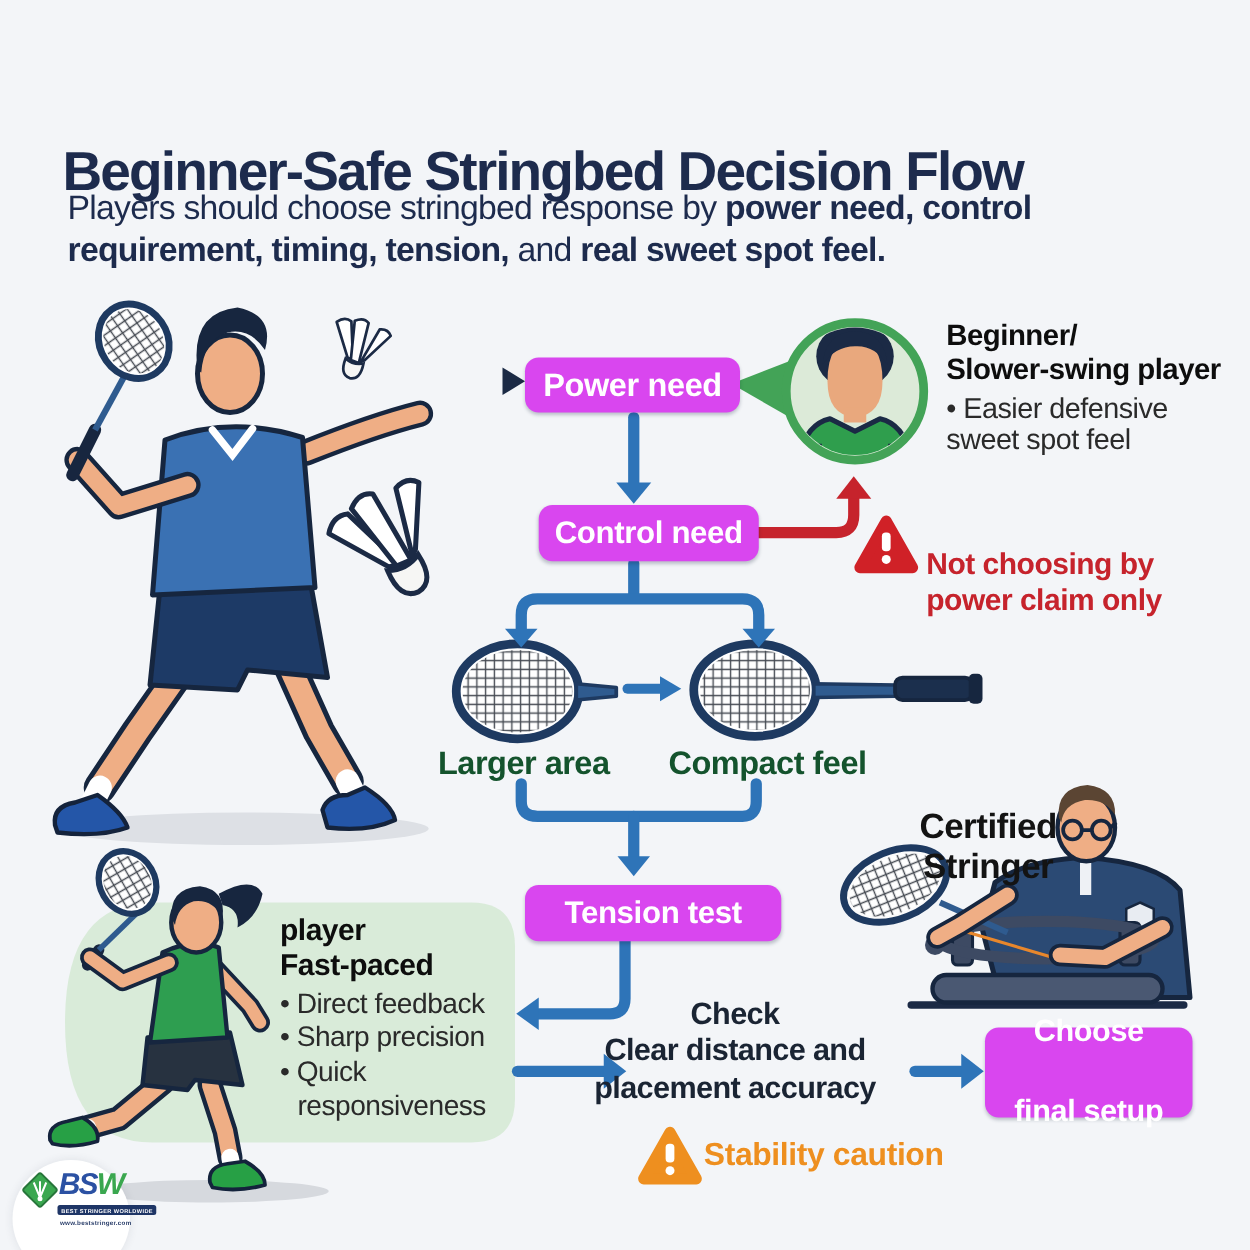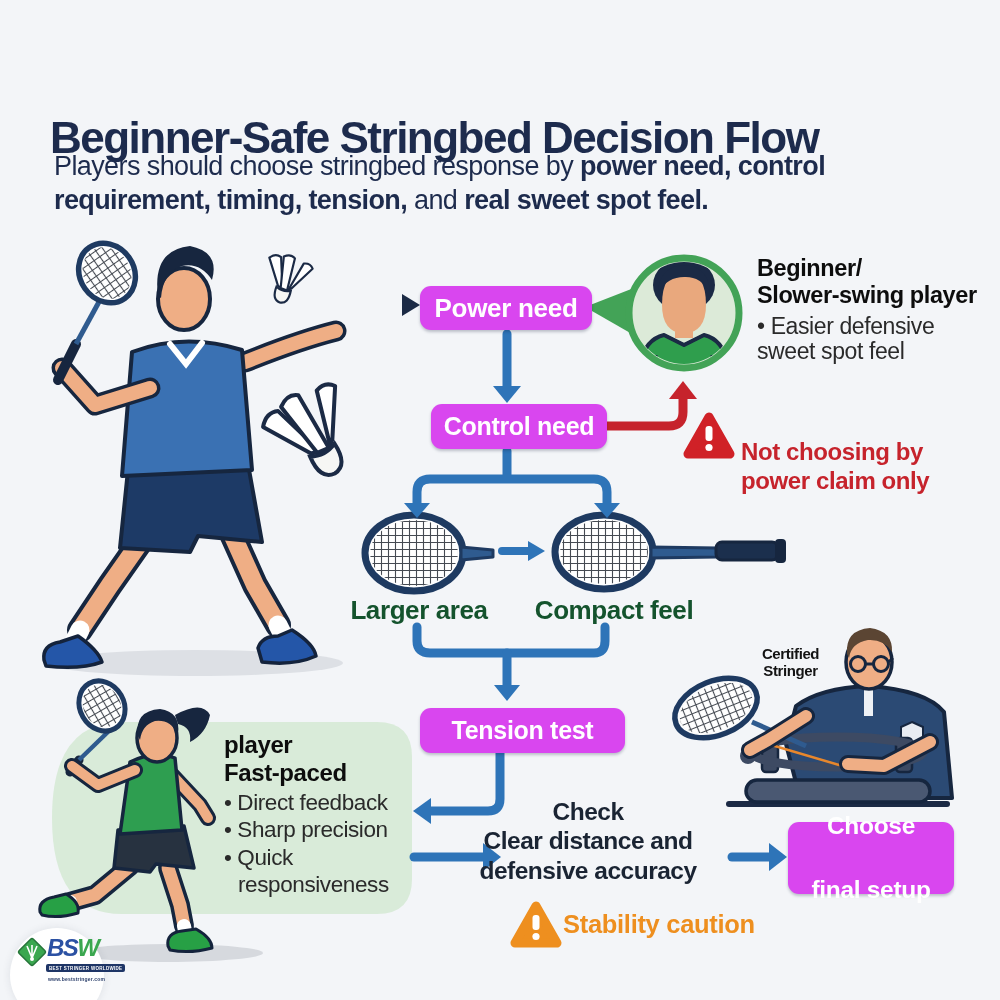--- a/index.html
+++ b/index.html
@@ -272,26 +272,26 @@
     <div class="note-title" style="font-size:24px;">Fast-paced</div>
     <div class="note-body" style="font-size:22.5px;line-height:1.22;margin-top:2px;">• Direct feedback</div>
     <div class="note-body" style="font-size:22.5px;line-height:1.22;">• Sharp precision</div>
     <div class="note-body" style="font-size:22.5px;line-height:1.22;">• Quick</div>
     <div class="note-body" style="font-size:22.5px;line-height:1.22;padding-left:14px;">responsiveness</div>
   </div>
 
   <div class="abs checklabel" style="left:468px;top:797px;width:240px;">
     <div>Check</div>
     <div>Clear distance and</div>
-    <div>defensive accuracy</div>
+    <div>placement accuracy</div>
   </div>
 
   <div class="abs orangenote" style="left:563px;top:910px;">Stability caution</div>
 
-  <div class="abs blacklabel" style="left:728px;top:645px;width:125px;font-size:15px;line-height:1.15;color:#131313;">
+  <div class="abs blacklabel" style="left:728px;top:645px;width:125px;font-size:28px;line-height:1.15;color:#131313;">
     <div>Certified</div>
     <div>Stringer</div>
   </div>
 
   <div class="abs logo-circle">
     <svg class="logo-icon" viewBox="0 0 30 30">
       <rect x="5" y="5" width="20" height="20" rx="2" transform="rotate(45 15 15)" fill="#3aa74f" stroke="#27753a" stroke-width="1.5"></rect>
       <g stroke="#ffffff" stroke-width="1.6" fill="none">
         <path d="M15,21 L10,9 M15,21 L15,8 M15,21 L20,9"></path>
       </g>

